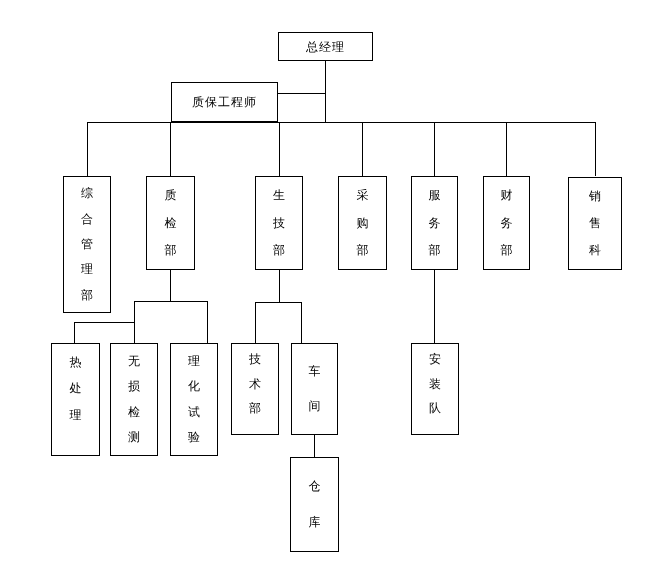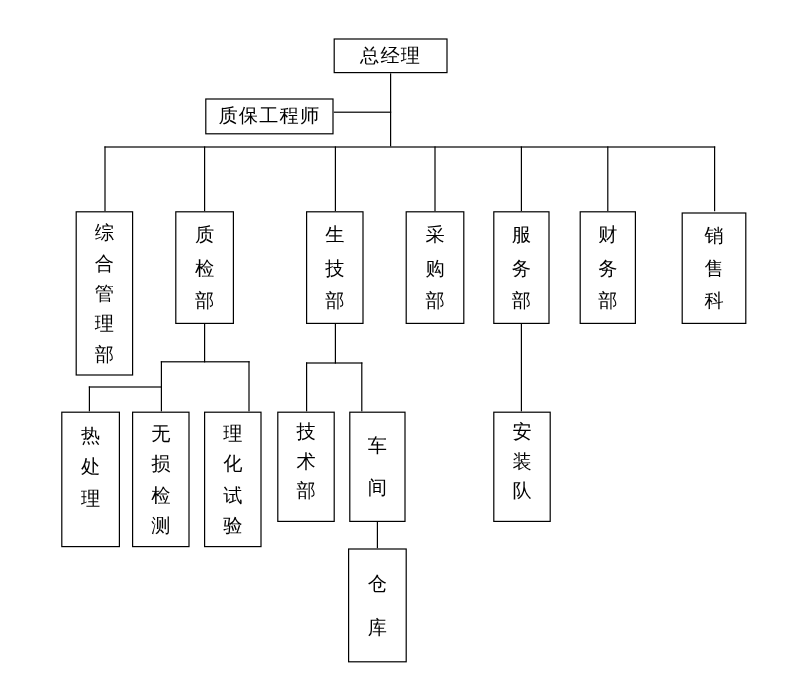--- a/index.html
+++ b/index.html
@@ -17,21 +17,21 @@
     overflow: hidden;
   }
   .node {
     position: absolute;
     box-sizing: border-box;
     border: 1px solid #000000;
     background: #ffffff;
     display: flex;
     align-items: center;
     justify-content: center;
-    font-size: 16px;
+    font-size: 12px;
     line-height: 1;
     color: #000000;
   }
   .hnode {
     letter-spacing: 1px;
     white-space: nowrap;
   }
   .vnode {
     flex-direction: column;
     justify-content: space-evenly;
@@ -76,21 +76,21 @@
   <div class="line" style="left:279px; top:270px; width:1px;   height:33px;"></div>
   <div class="line" style="left:255px; top:302px; width:47px;  height:1px;"></div>
   <div class="line" style="left:255px; top:302px; width:1px;   height:41px;"></div>
   <div class="line" style="left:301px; top:302px; width:1px;   height:41px;"></div>
 
   <div class="line" style="left:434px; top:270px; width:1px;   height:73px;"></div>
   <div class="line" style="left:314px; top:435px; width:1px;   height:22px;"></div>
 
   <div class="node hnode" style="left:278px; top:32px; width:95px; height:29px;">总经理</div>
 
-  <div class="node hnode" style="left:171px; top:82px; width:107px; height:30px;">质保工程师</div>
+  <div class="node hnode" style="left:171px; top:82px; width:107px; height:40px;">质保工程师</div>
 
   <div class="node vnode" style="left:63px; top:176px; width:48px; height:137px;">
       <div class="ch">综</div>
       <div class="ch">合</div>
       <div class="ch">管</div>
       <div class="ch">理</div>
       <div class="ch">部</div>
     </div>
 
   <div class="node vnode" style="left:146px; top:176px; width:49px; height:94px;">

